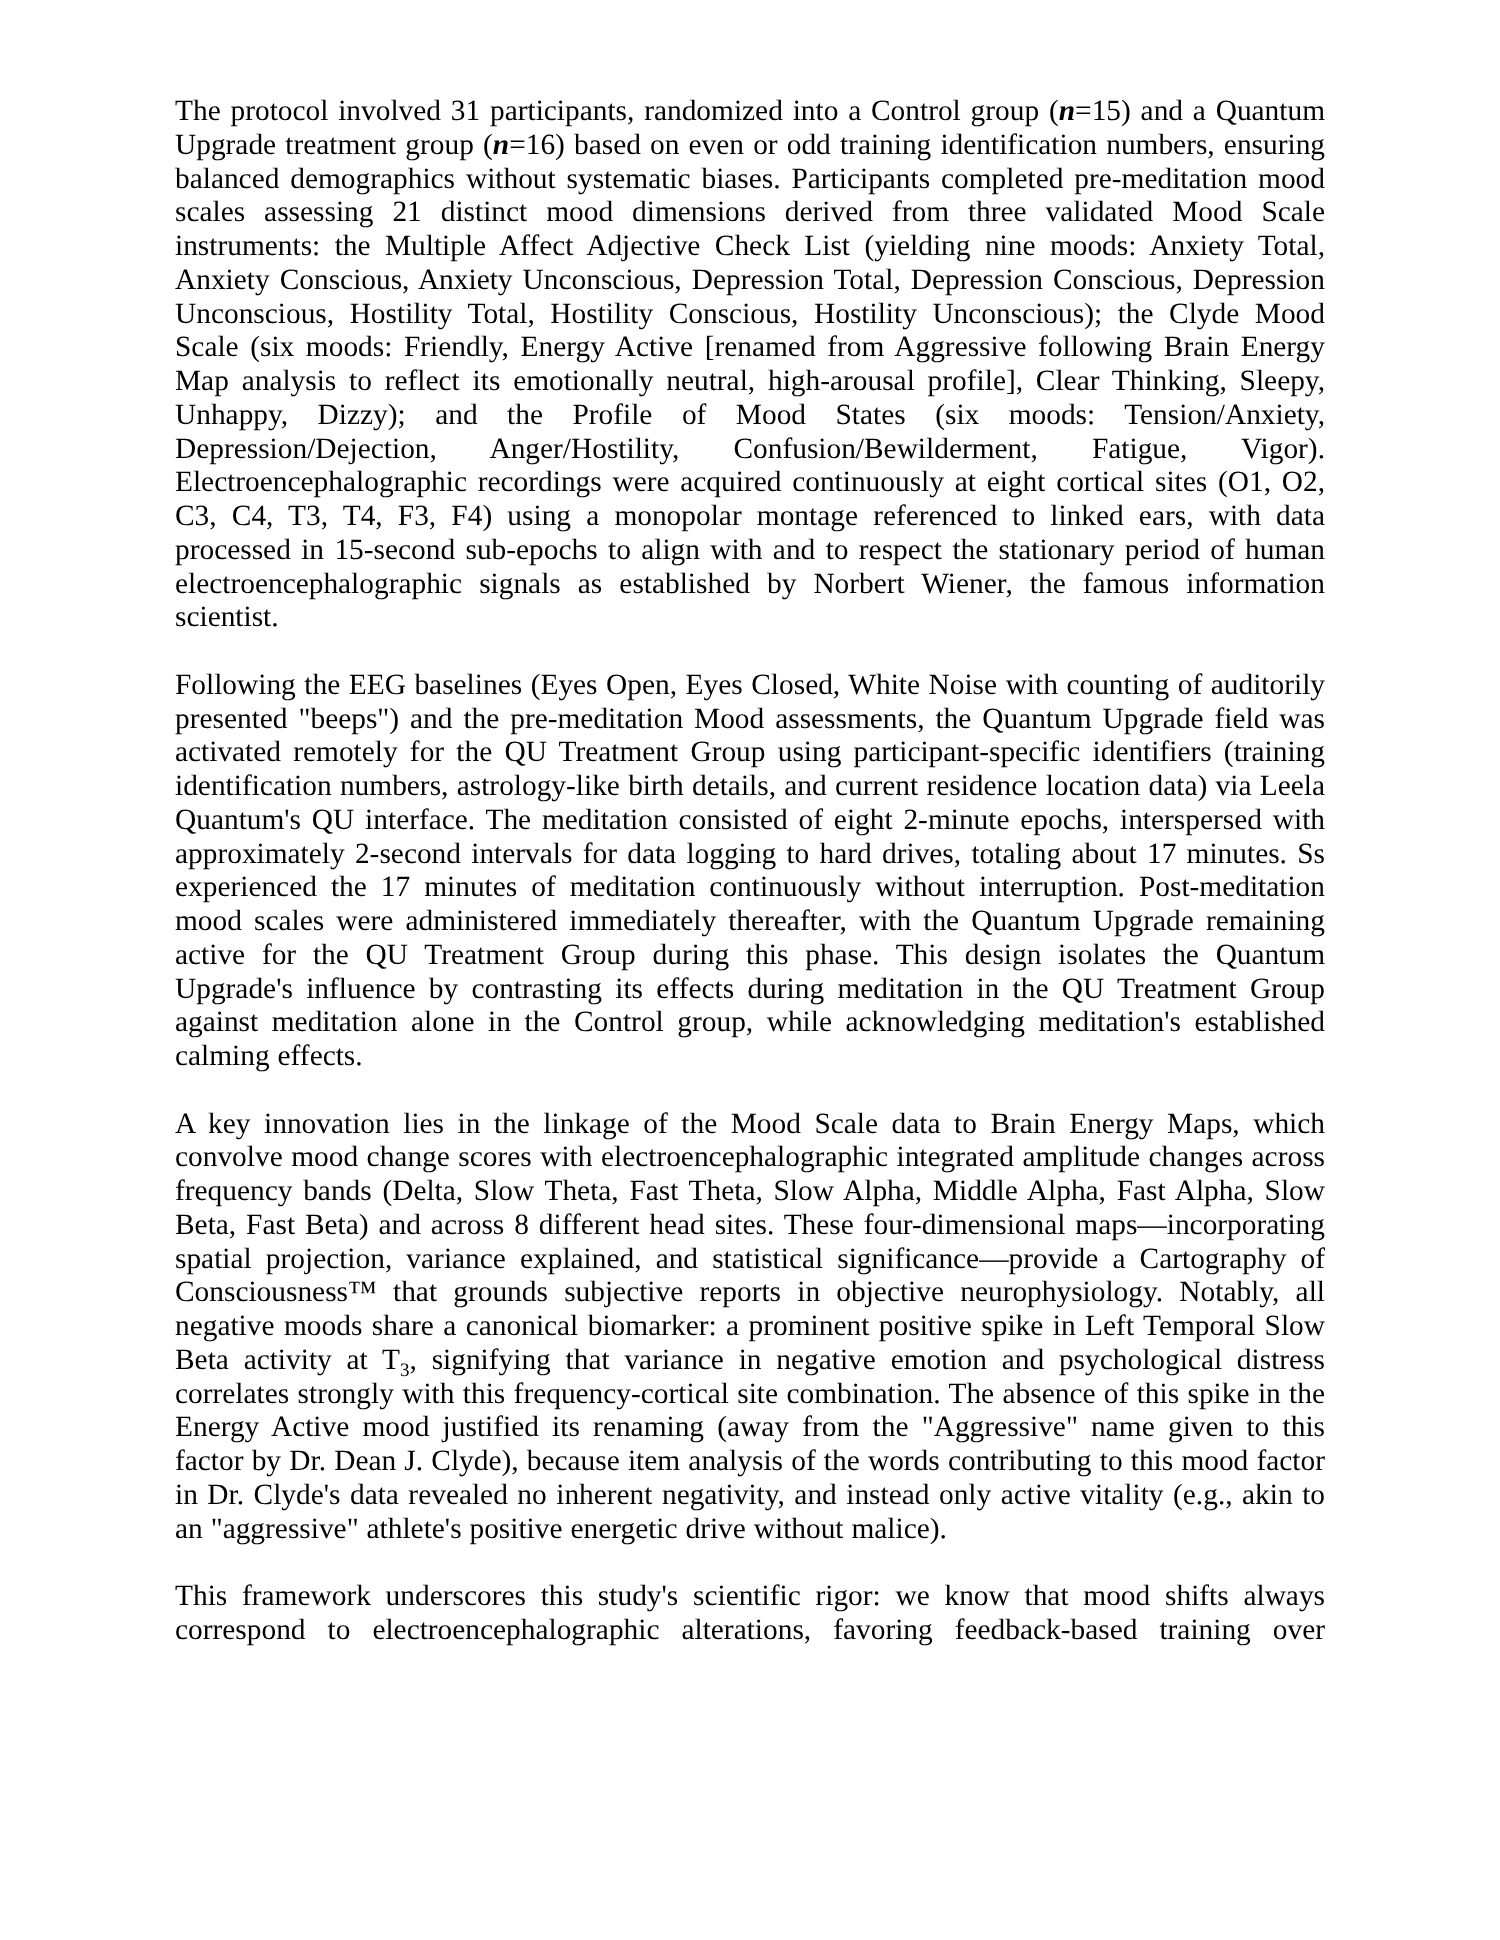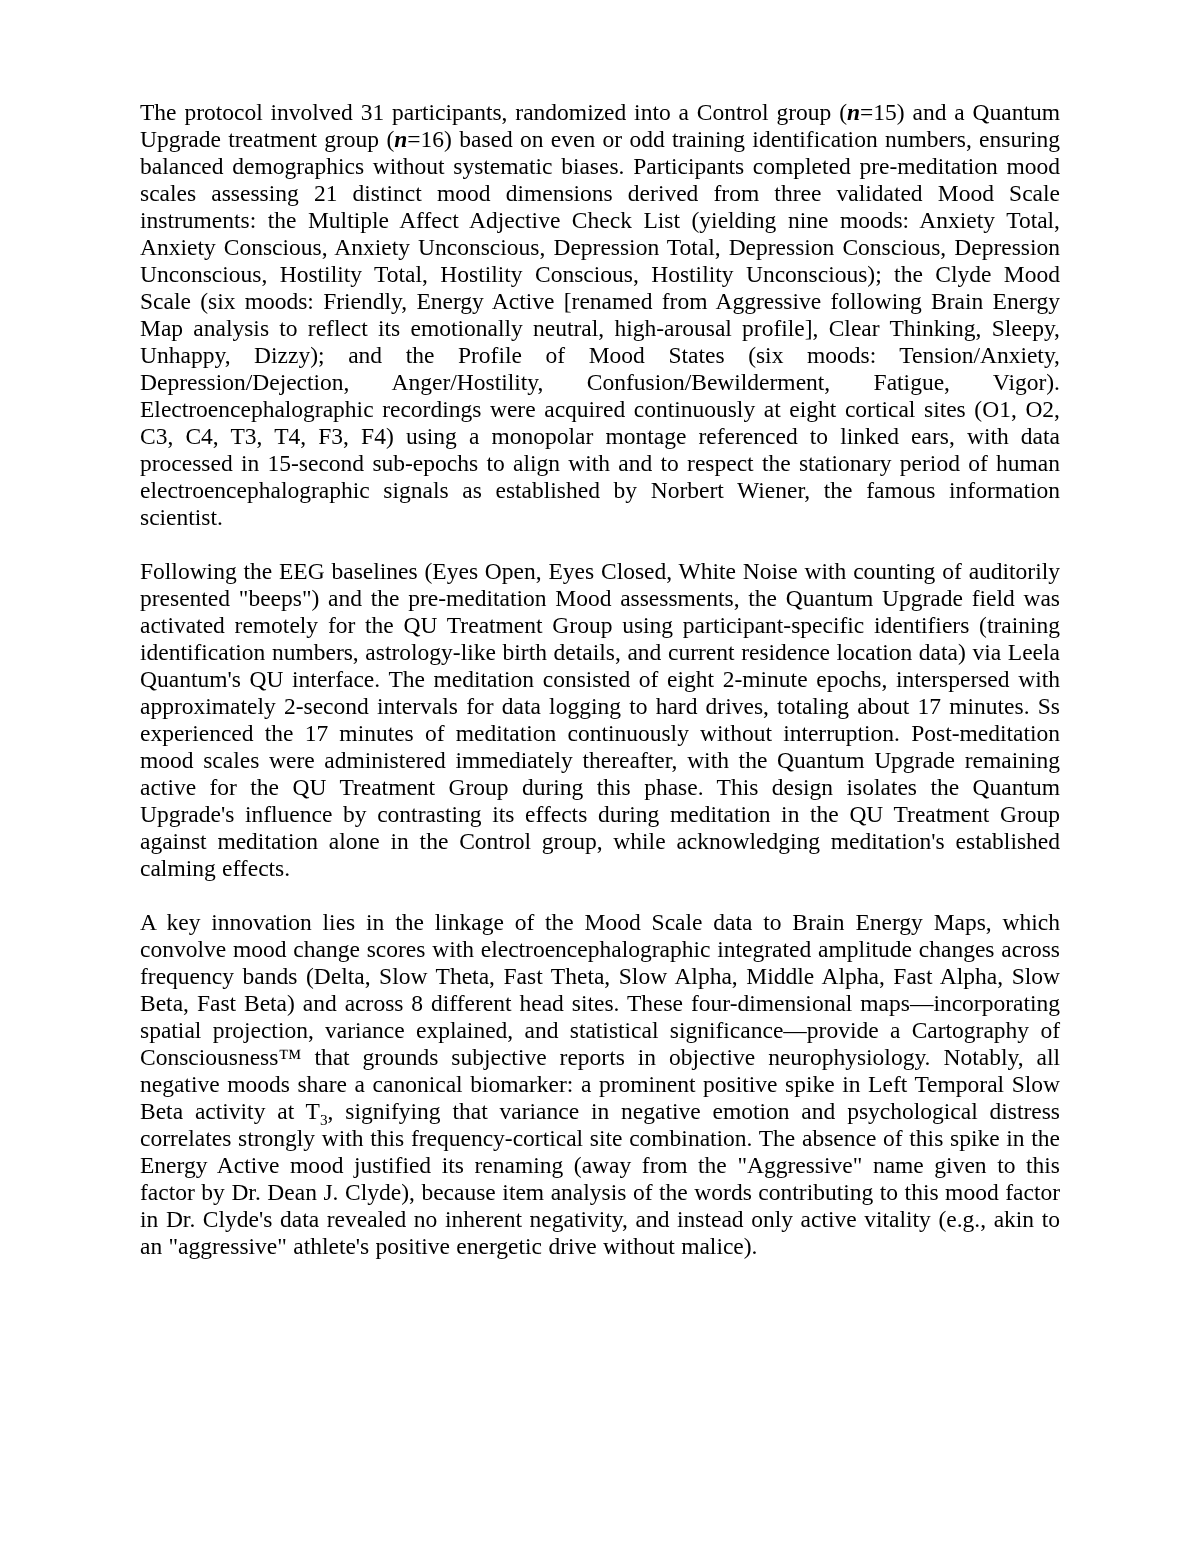--- a/index.html
+++ b/index.html
@@ -6,21 +6,21 @@
     margin: 0;
     padding: 0;
     background: #ffffff;
   }
   .page {
     position: relative;
     width: 1200px;
     height: 1552px;
     background: #ffffff;
     box-sizing: border-box;
-    padding: 99px 140px 0 140px;
+    padding: 76px 140px 0 140px;
     overflow: hidden;
     color: #000000;
   }
   .doc-body {
     width: 920px;
   }
   .para {
     font-family: "Liberation Serif", serif;
     font-size: 23.5px;
     line-height: 27px;
@@ -43,14 +43,15 @@
   }
 </style>
 </head>
 <body>
 
 <div class="page">
   <div class="doc-body">
       <p class="para"><span class="">The protocol involved 31 participants, randomized into a Control group (</span><span class="run-bi">n</span><span class="">=15) and a Quantum Upgrade treatment group (</span><span class="run-bi">n</span><span class="">=16) based on even or odd training identification numbers, ensuring balanced demographics without systematic biases.  Participants completed pre-meditation mood scales assessing 21 distinct mood dimensions derived from three validated Mood Scale instruments: the Multiple Affect Adjective Check List (yielding nine moods: Anxiety Total, Anxiety Conscious, Anxiety Unconscious, Depression Total, Depression Conscious, Depression Unconscious, Hostility Total, Hostility Conscious, Hostility Unconscious); the Clyde Mood Scale (six moods: Friendly, Energy Active [renamed from Aggressive following Brain Energy Map analysis to reflect its emotionally neutral, high-arousal profile], Clear Thinking, Sleepy, Unhappy, Dizzy); and the Profile of Mood States (six moods: Tension/Anxiety, Depression/Dejection, Anger/Hostility, Confusion/Bewilderment, Fatigue, Vigor).  Electroencephalographic recordings were acquired continuously at eight cortical sites (O1, O2, C3, C4, T3, T4, F3, F4) using a monopolar montage referenced to linked ears, with data processed in 15-second sub-epochs to align with and to respect the stationary period of human electroencephalographic signals as established by Norbert Wiener, the famous information scientist.</span></p>
       <p class="para"><span class="">Following the EEG baselines (Eyes Open, Eyes Closed, White Noise with counting of auditorily presented "beeps") and the pre-meditation Mood assessments, the Quantum Upgrade field was activated remotely for the QU Treatment Group using participant-specific identifiers (training identification numbers, astrology-like birth details, and current residence location data) via Leela Quantum's QU interface.  The meditation consisted of eight 2-minute epochs, interspersed with approximately 2-second intervals for data logging to hard drives, totaling about 17 minutes.  Ss experienced the 17 minutes of meditation continuously without interruption.  Post-meditation mood scales were administered immediately thereafter, with the Quantum Upgrade remaining active for the QU Treatment Group during this phase.  This design isolates the Quantum Upgrade's influence by contrasting its effects during meditation in the QU Treatment Group against meditation alone in the Control group, while acknowledging meditation's established calming effects.</span></p>
       <p class="para"><span class="">A key innovation lies in the linkage of the Mood Scale data to Brain Energy Maps, which convolve mood change scores with electroencephalographic integrated amplitude changes across frequency bands (Delta, Slow Theta, Fast Theta, Slow Alpha, Middle Alpha, Fast Alpha, Slow Beta, Fast Beta) and across 8 different head sites.  These four-dimensional maps—incorporating spatial projection, variance explained, and statistical significance—provide a Cartography of Consciousness™ that grounds subjective reports in objective neurophysiology.  Notably, all negative moods share a canonical biomarker: a prominent positive spike in Left Temporal Slow Beta activity at T</span><span class="run-sub">3</span><span class="">, signifying that variance in negative emotion and psychological distress correlates strongly with this frequency-cortical site combination.  The absence of this spike in the Energy Active mood justified its renaming (away from the "Aggressive" name given to this factor by Dr. Dean J. Clyde), because item analysis of the words contributing to this mood factor in Dr. Clyde's data revealed no inherent negativity, and instead only active vitality (e.g., akin to an "aggressive" athlete's positive energetic drive without malice).</span></p>
+      <p class="para justify-last"><span class="">This framework underscores this study's scientific rigor:  we know that mood shifts always correspond to electroencephalographic alterations, favoring feedback-based training over</span></p>
     </div>
 </div>
 
 </body></html>

